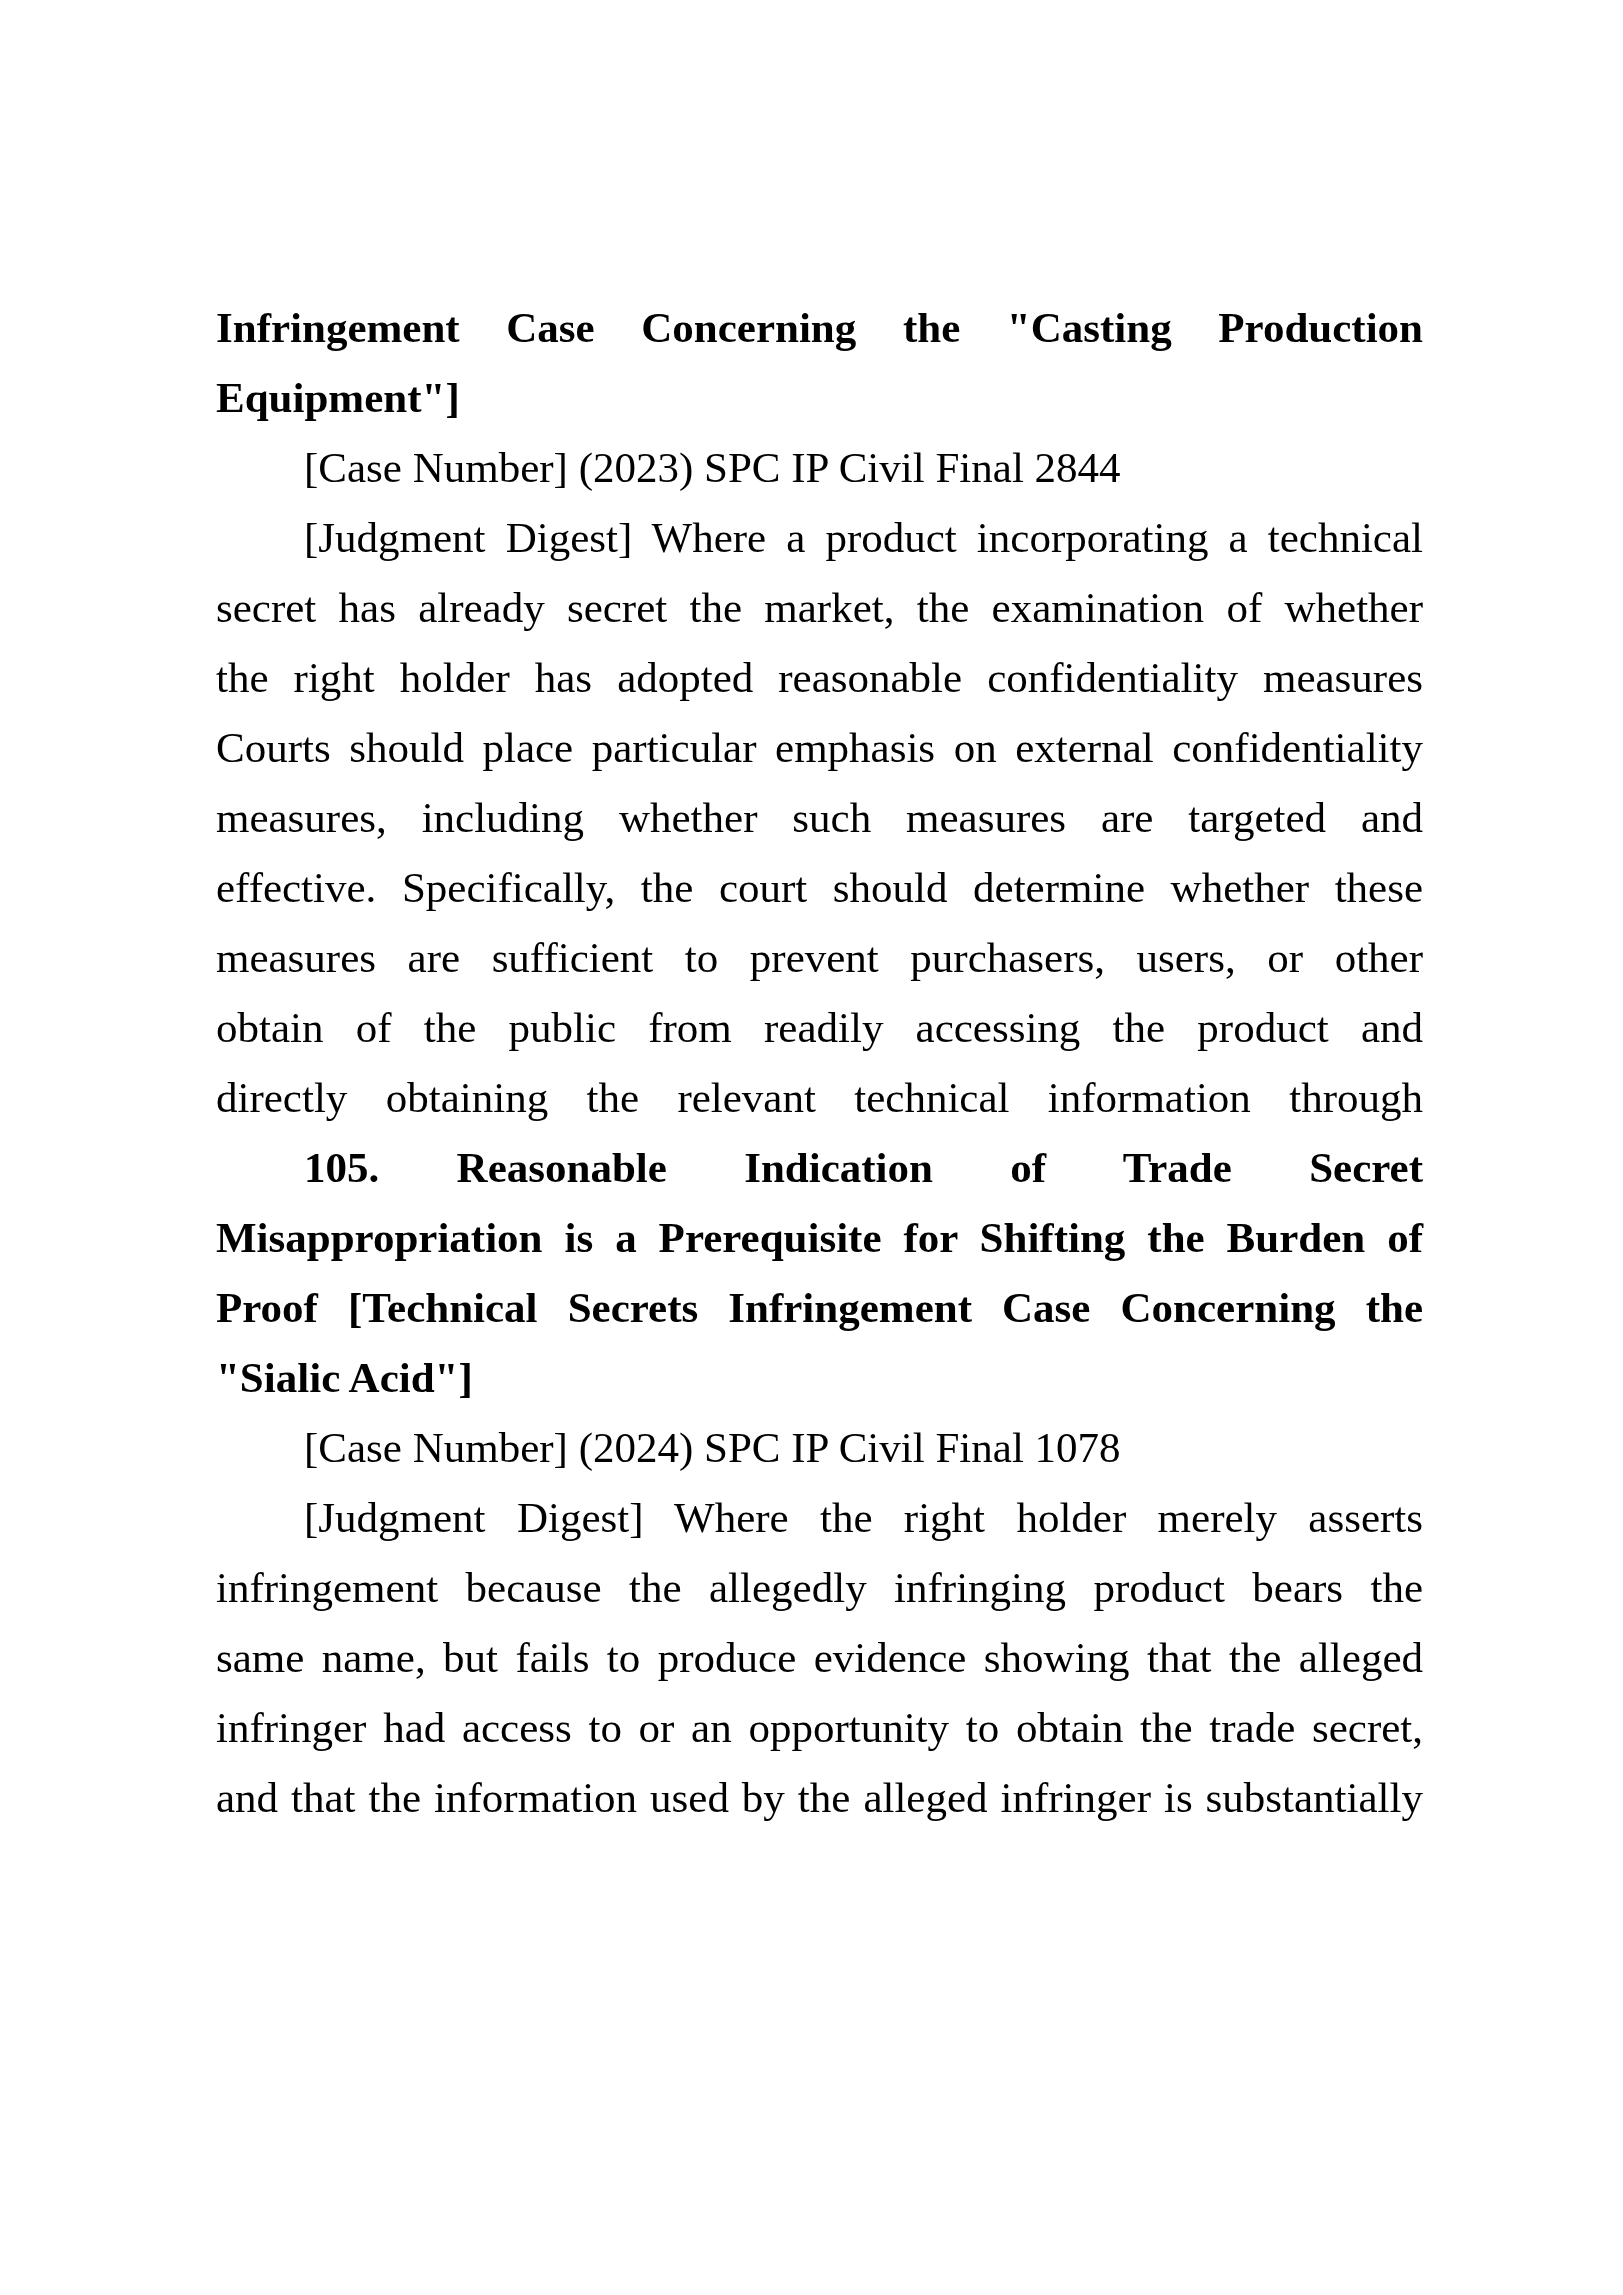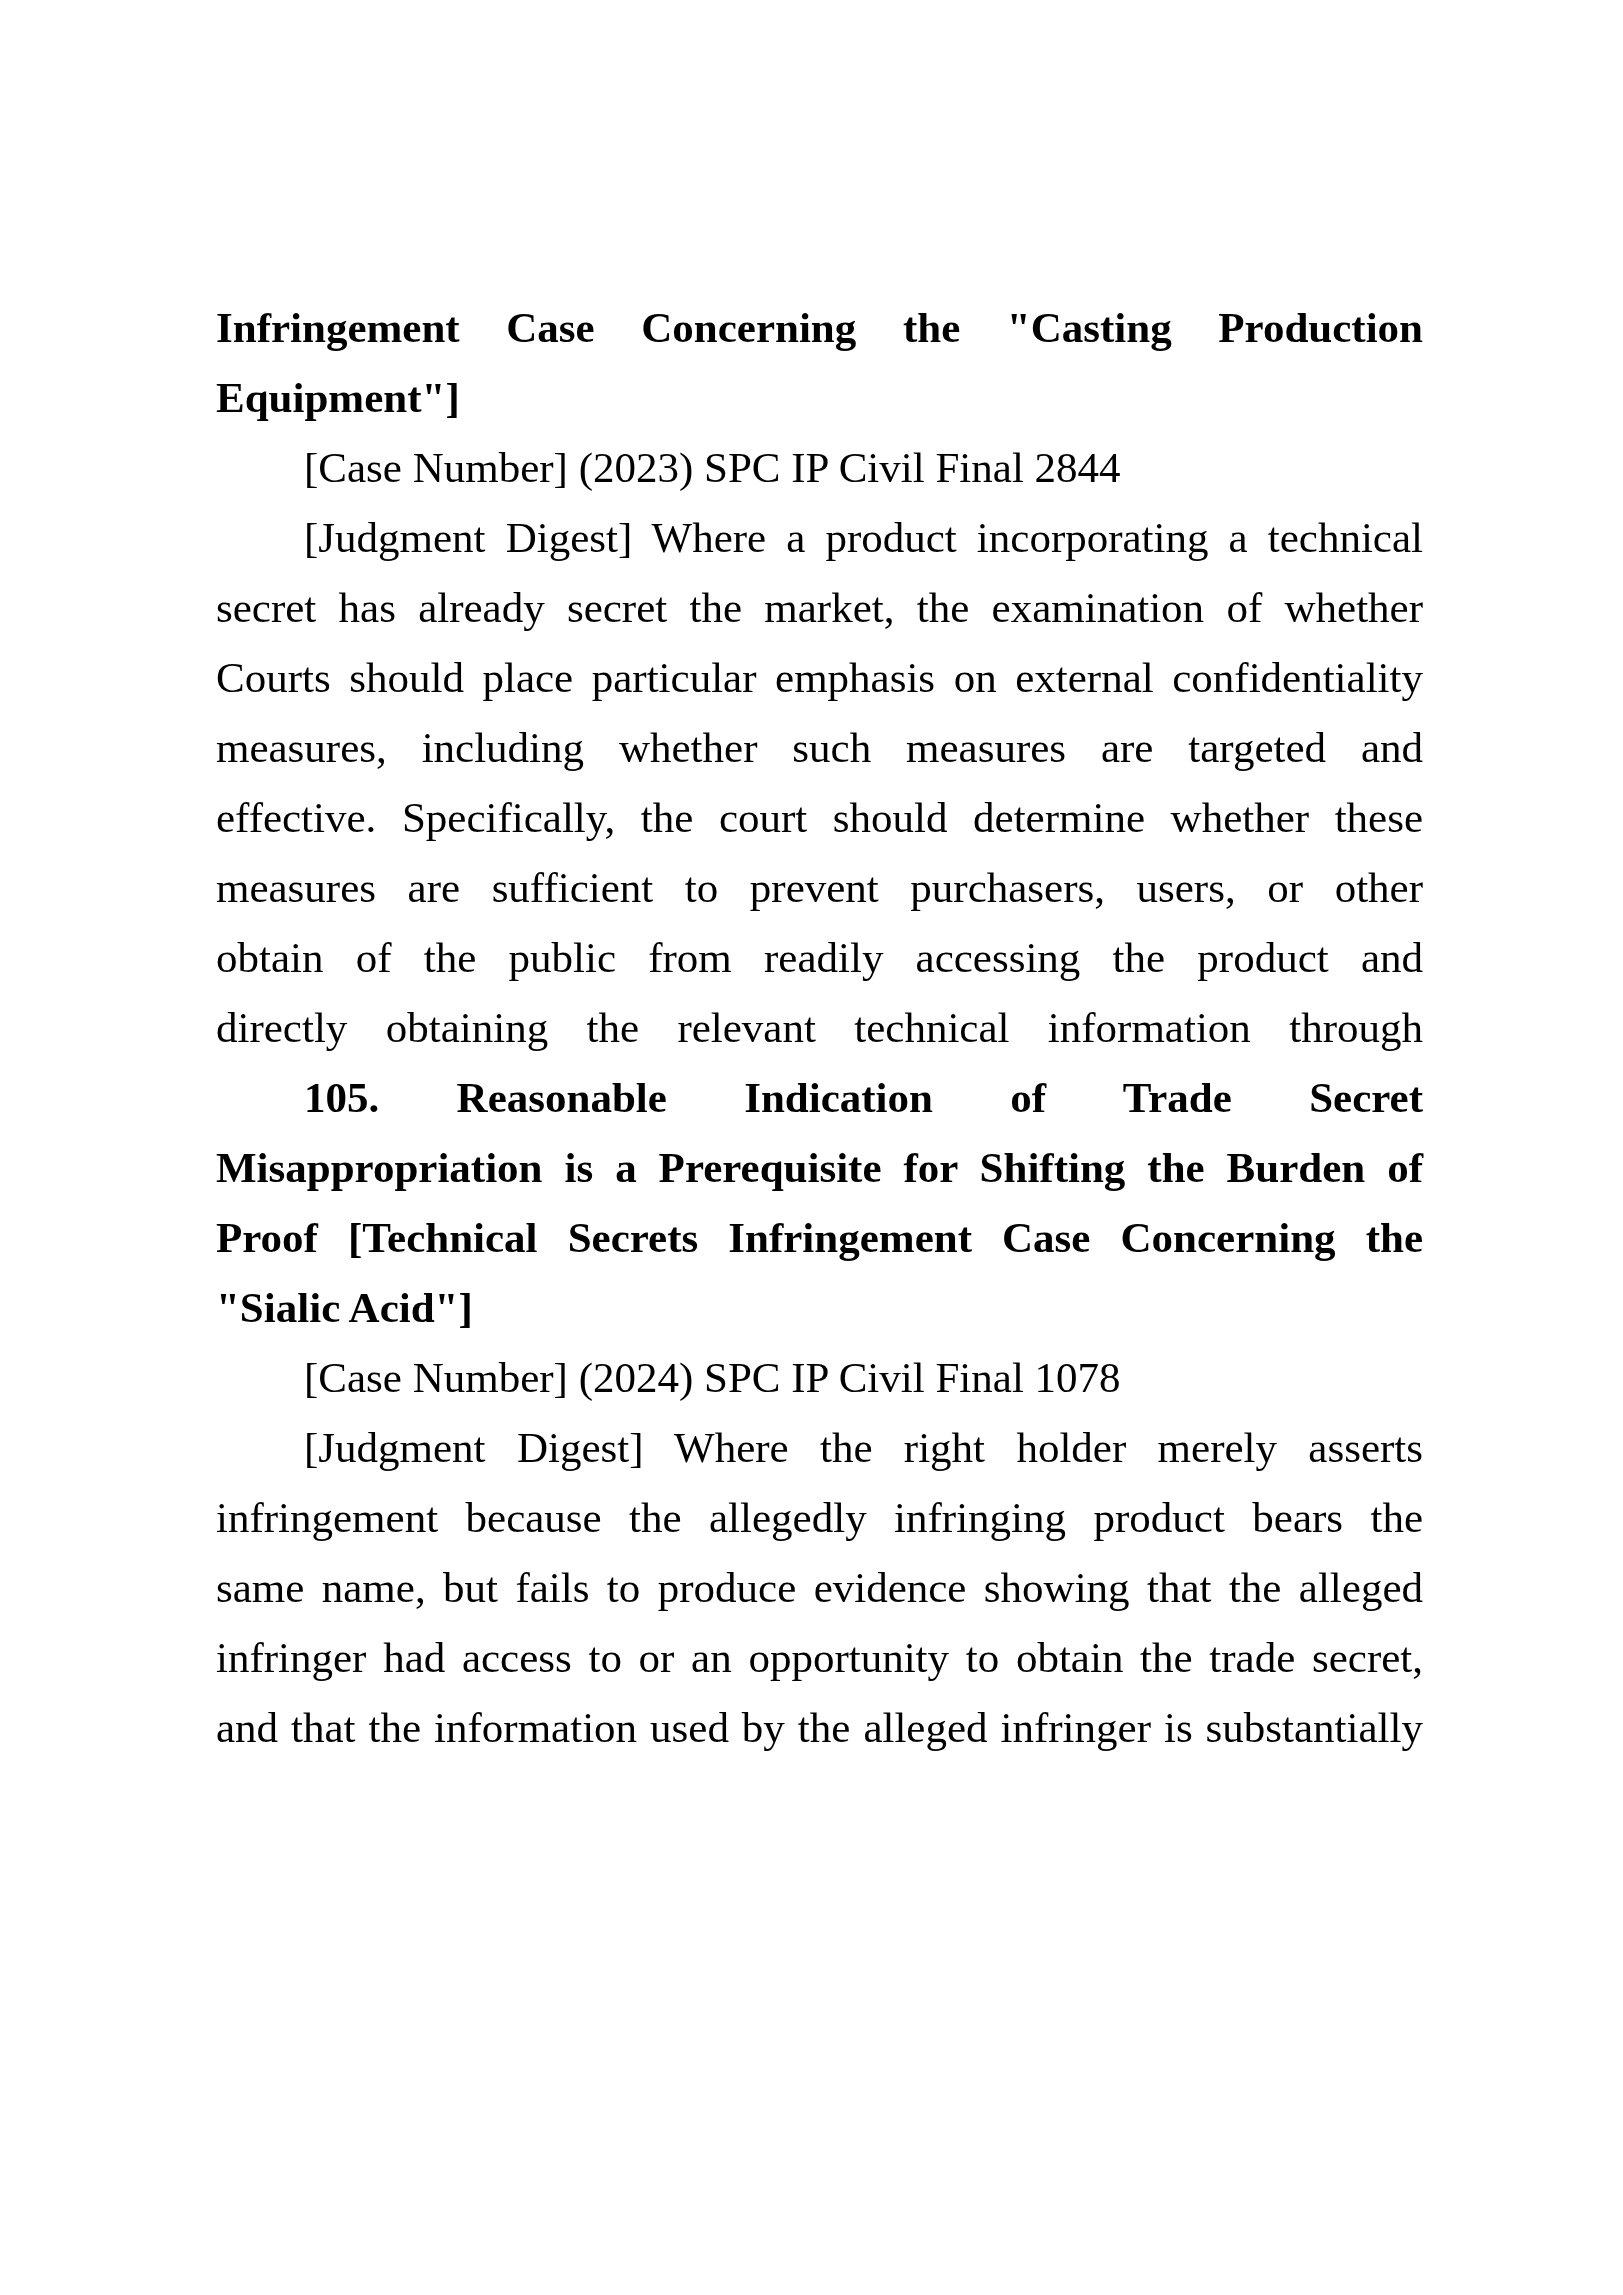--- a/index.html
+++ b/index.html
@@ -51,20 +51,21 @@
 </head>
 <body>
 
 <div class="page">
   <div class="text-block" id="text-block">
       <div class="line justify bold">Infringement Case Concerning the "Casting Production</div>
       <div class="line bold">Equipment"]</div>
       <div class="line indent">[Case Number] (2023) SPC IP Civil Final 2844</div>
       <div class="line justify indent">[Judgment Digest] Where a product incorporating a technical</div>
       <div class="line justify">secret has already secret the market, the examination of whether</div>
+      <div class="line justify">the right holder has adopted reasonable confidentiality measures</div>
       <div class="line justify">Courts should place particular emphasis on external confidentiality</div>
       <div class="line justify">measures, including whether such measures are targeted and</div>
       <div class="line justify">effective. Specifically, the court should determine whether these</div>
       <div class="line justify">measures are sufficient to prevent purchasers, users, or other</div>
       <div class="line justify">obtain of the public from readily accessing the product and</div>
       <div class="line justify">directly obtaining the relevant technical information through</div>
       <div class="line justify bold indent">105. Reasonable Indication of Trade Secret</div>
       <div class="line justify bold">Misappropriation is a Prerequisite for Shifting the Burden of</div>
       <div class="line justify bold">Proof [Technical Secrets Infringement Case Concerning the</div>
       <div class="line bold">"Sialic Acid"]</div>

